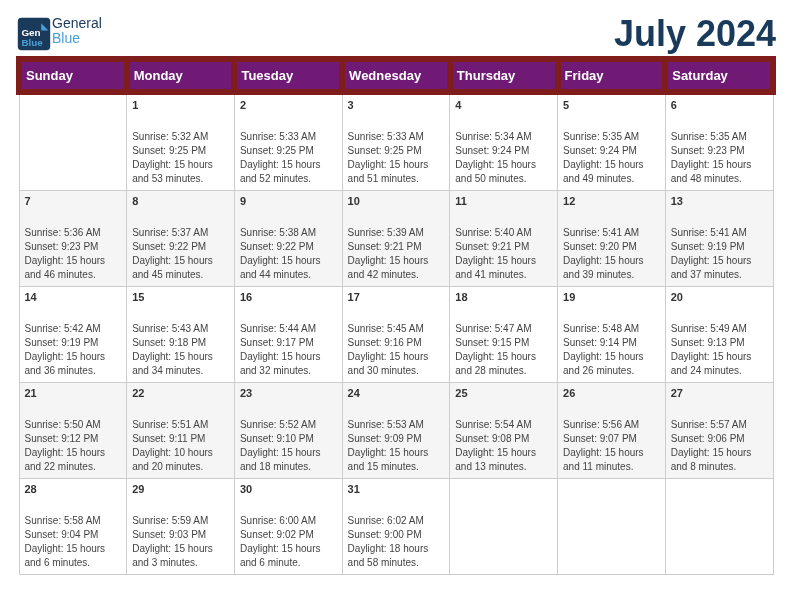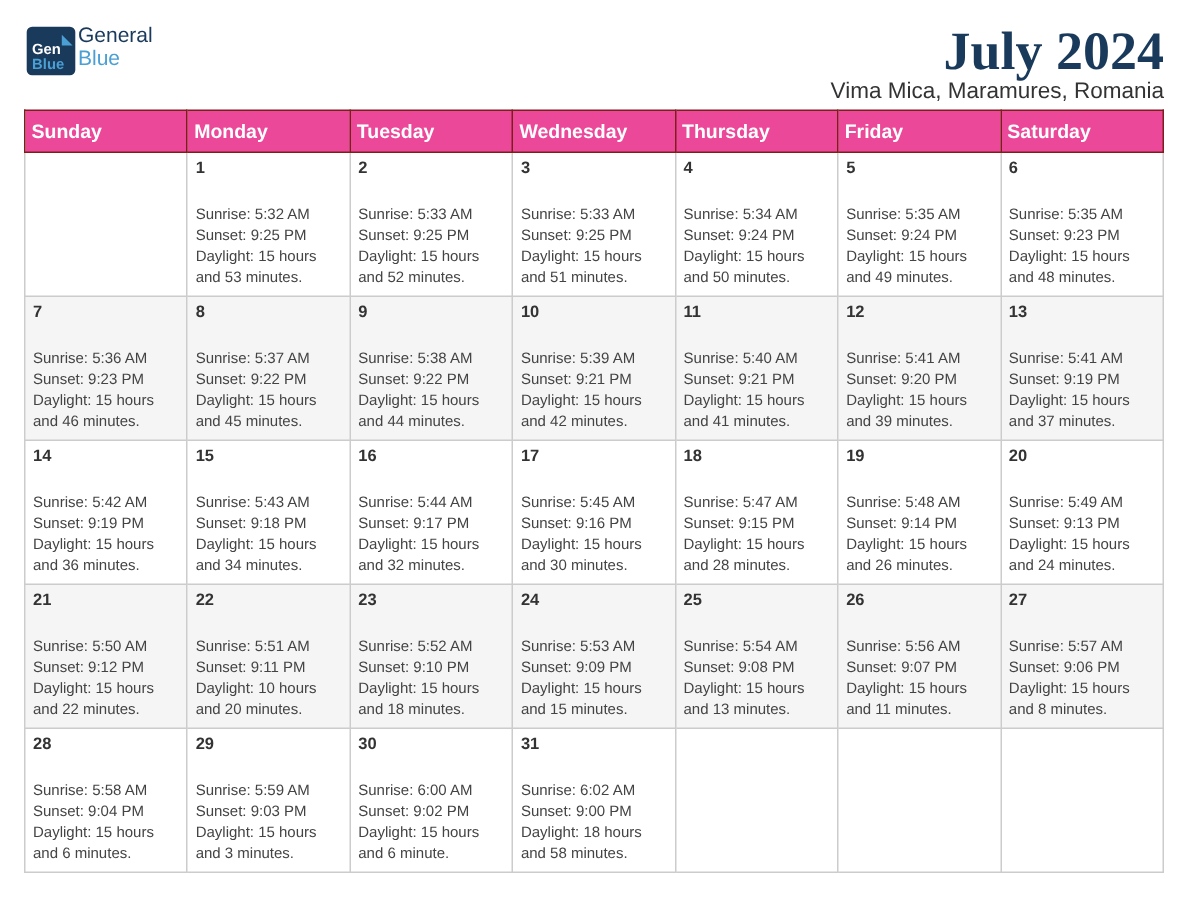--- a/index.html
+++ b/index.html
@@ -34,40 +34,39 @@
       height: 36px;
     }
     .title-block {
       text-align: right;
     }
     .title-block h1 {
       font-size: 36px;
       font-weight: bold;
       color: #1a3a5c;
       line-height: 1;
-      font-family: Liberation Serif, serif;
     }
     .title-block h2 {
       font-size: 15px;
       color: #333;
       font-weight: normal;
     }
     table {
       width: 100%;
       border-collapse: collapse;
       table-layout: fixed;
     }
     thead tr th {
-      background-color: #ec4899;
+      background-color: #701a75;
       color: #fff;
       font-size: 13px;
       font-weight: bold;
       padding: 6px 4px;
       text-align: left;
-      border: 1px solid #7f1d1d;
+      border: 6px solid #7f1d1d;
     }
     tbody tr td {
       border: 1px solid #ccc;
       vertical-align: top;
       padding: 4px 5px;
       font-size: 10.5px;
       color: #333;
       height: 80px;
     }
     tbody tr:nth-child(even) td {
@@ -101,21 +100,20 @@
       <text x="6" y="33" font-size="11" fill="#4a9fd4" font-weight="bold" font-family="Arial">Blue</text>
       <polygon points="28,8 36,16 28,16" fill="#4a9fd4"></polygon>
     </svg>
     <div class="logo-text">
       <span>General</span>
       <span style="color:#4a9fd4;">Blue</span>
     </div>
   </div>
   <div class="title-block">
     <h1>July 2024</h1>
-    <h2>Vima Mica, Maramures, Romania</h2>
   </div>
 </div>
 
 <table>
   <thead>
     <tr>
     <th>Sunday</th>
         <th>Monday</th>
         <th>Tuesday</th>
         <th>Wednesday</th>

